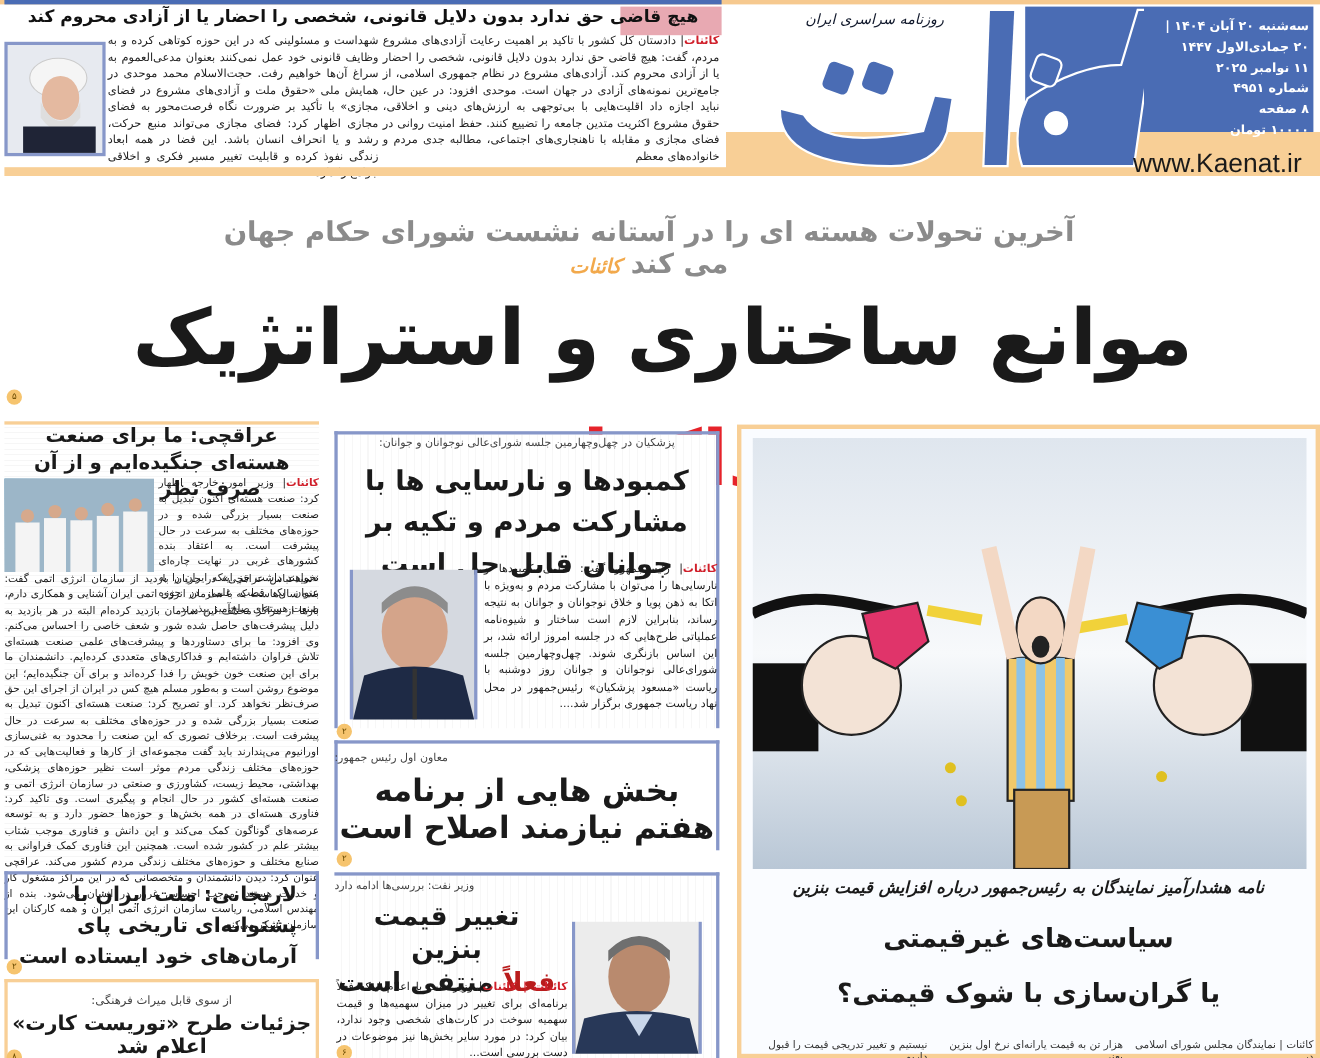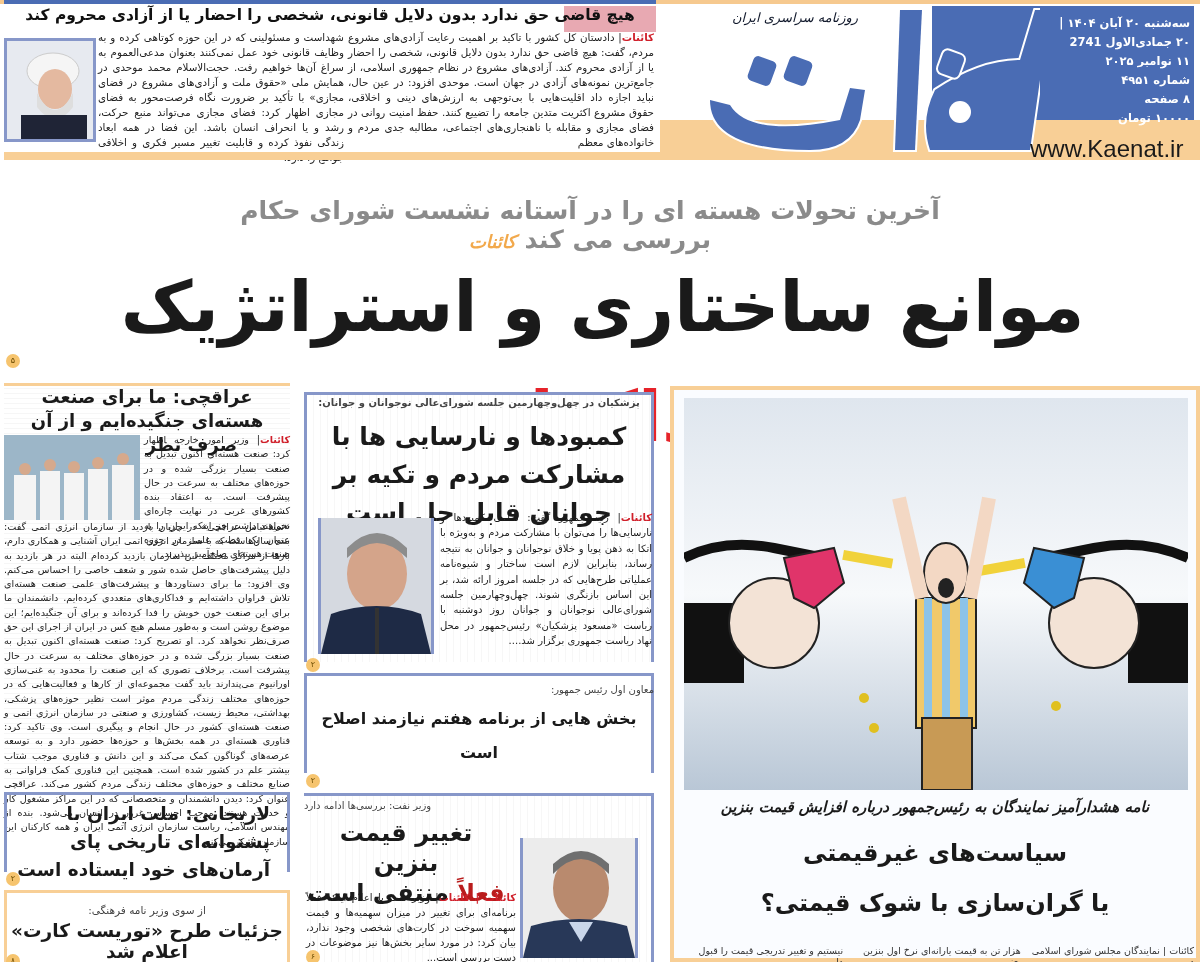--- a/index.html
+++ b/index.html
@@ -42,28 +42,28 @@
     .txt-left-b { left: 4px; top: 520px; width: 286px; font-size: 9.6px; line-height: 14.3px; text-align: justify; }
 
     .box-lar { left: 4px; top: 792px; width: 286px; height: 80px; border-top: 3px solid #8797c9; border-left: 3px solid #8797c9; border-right: 3px solid #8797c9; }
     .h-lar { left: 4px; top: 800px; width: 266px; text-align: right; font-weight: bold; font-size: 18.5px; line-height: 28px; }
     .box-tour { left: 4px; top: 890px; width: 286px; height: 72px; border-top: 3px solid #f8cf96; border-left: 3px solid #f8cf96; border-right: 3px solid #f8cf96; }
     .kicker-tour { left: 4px; top: 904px; width: 286px; text-align: center; font-size: 10.5px; color: #444; }
     .h-tour { left: 4px; top: 920px; width: 286px; text-align: center; font-weight: bold; font-size: 18.5px; }
 
     
     .box-pez { left: 304px; top: 392px; width: 350px; height: 270px; border-top: 3px solid #8797c9; border-left: 3px solid #8797c9; border-right: 3px solid #8797c9; background: repeating-linear-gradient(90deg, #fff 0 6px, #f7f7f7 6px 7px); }
-    .kicker-pez { left: 304px; top: 397px; width: 350px; text-align: center; font-size: 10px; color: #444; font-weight: bold; }
+    .kicker-pez { left: 304px; top: 397px; width: 350px; text-align: center; font-size: 10px; color: #444; }
     .h-pez { left: 304px; top: 418px; width: 350px; text-align: center; font-weight: bold; font-size: 25px; line-height: 38px; }
     .photo-pez { left: 318px; top: 518px; width: 116px; height: 136px; background: linear-gradient(#d7dbe2, #a6adb8 50%, #2b3a55 70%, #1f2c47); border-left: 3px solid #8797c9; border-right: 3px solid #8797c9; }
     .txt-pez { left: 440px; top: 510px; width: 212px; font-size: 10px; line-height: 15.4px; text-align: justify; }
 
     .box-hef { left: 304px; top: 673px; width: 350px; height: 100px; border-top: 3px solid #8797c9; border-left: 3px solid #8797c9; border-right: 3px solid #8797c9; }
-    .kicker-hef { left: 304px; top: 684px; width: 350px; text-align: right; font-size: 10px; color: #444; }
-    .h-hef { left: 304px; top: 702px; width: 350px; text-align: center; font-weight: bold; font-size: 16px; line-height: 34px; }
+    .kicker-hef { left: 304px; top: 684px; width: 350px; text-align: left; font-size: 10px; color: #444; }
+    .h-hef { left: 304px; top: 702px; width: 350px; text-align: center; font-weight: bold; font-size: 28px; line-height: 34px; }
 
     .box-oil { left: 304px; top: 793px; width: 350px; height: 169px; border-top: 3px solid #8797c9; border-right: 3px solid #8797c9; background: repeating-linear-gradient(90deg, #fff 0 6px, #f7f7f7 6px 7px); }
     .kicker-oil { left: 304px; top: 800px; width: 240px; text-align: left; font-size: 10px; color: #444; }
     .h-oil { left: 306px; top: 818px; width: 200px; text-align: center; font-weight: bold; font-size: 24px; line-height: 30px; }
     .h-oil .red { color: #b91c1c; }
     .photo-oil { left: 520px; top: 838px; width: 118px; height: 120px; background: linear-gradient(#f0f0f0, #cfcfcf 40%, #8b7a6d 55%, #2c3a55 80%); border-left: 3px solid #8797c9; border-right: 3px solid #8797c9; }
     .txt-oil { left: 306px; top: 890px; width: 210px; font-size: 10px; line-height: 15px; text-align: justify; }
 
     
     .box-right { left: 670px; top: 386px; width: 530px; height: 576px; border: 4px solid #f8cf96; background: #fafcff; }
@@ -108,30 +108,30 @@
       <path d="M245 90 Q290 60 330 60 L345 10 L360 10 L340 150 L240 150 Q230 120 245 90Z"></path>
       <circle cx="270" cy="112" r="11" fill="#ffffff" stroke="none"></circle>
       <rect x="250" y="52" width="22" height="24" rx="5" transform="rotate(20 261 64)"></rect>
     </g>
   </svg>
 </div>
 <div class="abs mast-tagline">روزنامه سراسری ایران</div>
 
 <div class="abs mast-info">
   <div>سه‌شنبه ۲۰ آبان ۱۴۰۴ |</div>
-  <div>۲۰ جمادی‌الاول 2741</div>
+  <div>۲۰ جمادی‌الاول ۱۴۴۷</div>
   <div>۱۱ نوامبر ۲۰۲۵</div>
   <div>شماره ۴۹۵۱</div>
   <div>۸ صفحه</div>
   <div>۱۰۰۰۰ تومان</div>
 </div>
 <div class="abs mast-url">www.Kaenat.ir</div>
 
 <div class="abs subhead">
-  <span>آخرین تحولات هسته ای را در آستانه نشست شورای حکام بررسی می کند</span>
+  <span>آخرین تحولات هسته ای را در آستانه نشست شورای حکام جهان می کند</span>
   <span class="brand">کائنات</span>
 </div>
 <div class="abs mainhead">
   <span>موانع ساختاری و استراتژیک</span>
   <span class="red">مذاکرات</span>
 </div>
 <div class="abs pagenum" style="left:6px; top:354px;">۵</div>
 
 <div class="abs col-left"></div>
 <div class="abs h-left">عراقچی: ما برای صنعت هسته‌ای جنگیده‌ایم و از آن صرف نظر نمی کنیم</div>
@@ -155,21 +155,21 @@
   </svg>
 </div>
 <div class="abs txt-left-a"><span class="kicker">کائنات</span>| <span>وزیر امور خارجه اظهار کرد: صنعت هسته‌ای اکنون تبدیل به صنعت بسیار بزرگی شده و در حوزه‌های مختلف به سرعت در حال پیشرفت است. به اعتقاد بنده کشورهای غربی در نهایت چاره‌ای نخواهند داشت جز اینکه ایران را به عنوان یک قطب علمی در حوزه صنعت هسته‌ای صلح‌آمیز بپذیرند.</span></div>
 <div class="abs txt-left-b">«سیدعباس عراقچی» در جریان بازدید از سازمان انرژی اتمی گفت: بنده سال‌هاست که با سازمان انرژی اتمی ایران آشنایی و همکاری دارم، بارها از مراکز مختلف این سازمان بازدید کرده‌ام البته در هر بازدید به دلیل پیشرفت‌های حاصل شده شور و شعف خاصی را احساس می‌کنم. وی افزود: ما برای دستاوردها و پیشرفت‌های علمی صنعت هسته‌ای تلاش فراوان داشته‌ایم و فداکاری‌های متعددی کرده‌ایم. دانشمندان ما برای این صنعت خون خویش را فدا کرده‌اند و برای آن جنگیده‌ایم؛ این موضوع روشن است و به‌طور مسلم هیچ کس در ایران از اجرای این حق صرف‌نظر نخواهد کرد. او تصریح کرد: صنعت هسته‌ای اکنون تبدیل به صنعت بسیار بزرگی شده و در حوزه‌های مختلف به سرعت در حال پیشرفت است. برخلاف تصوری که این صنعت را محدود به غنی‌سازی اورانیوم می‌پندارند باید گفت مجموعه‌ای از کارها و فعالیت‌هایی که در حوزه‌های مختلف زندگی مردم موثر است نظیر حوزه‌های پزشکی، بهداشتی، محیط زیست، کشاورزی و صنعتی در سازمان انرژی اتمی و صنعت هسته‌ای کشور در حال انجام و پیگیری است. وی تاکید کرد: فناوری هسته‌ای در همه بخش‌ها و حوزه‌ها حضور دارد و به توسعه عرصه‌های گوناگون کمک می‌کند و این دانش و فناوری موجب شتاب بیشتر علم در کشور شده است. همچنین این فناوری کمک فراوانی به صنایع مختلف و حوزه‌های مختلف زندگی مردم کشور می‌کند. عراقچی عنوان کرد: دیدن دانشمندان و متخصصانی که در این مراکز مشغول کار و خدمت هستند، موجب احساس غرور در انسان می‌شود. بنده از مهندس اسلامی، ریاست سازمان انرژی اتمی ایران و همه کارکنان این سازمان تشکر می‌کنم.</div>
 
 <div class="abs box-lar"></div>
 <div class="abs h-lar">لاریجانی: ملت ایران با پشتوانه‌ای تاریخی پای آرمان‌های خود ایستاده است</div>
 <div class="abs pagenum" style="left:6px; top:872px;">۲</div>
 
 <div class="abs box-tour"></div>
-<div class="abs kicker-tour">از سوی وزیر نامه فرهنگی:</div>
+<div class="abs kicker-tour">از سوی قابل میراث فرهنگی:</div>
 <div class="abs h-tour">جزئیات طرح «توریست کارت» اعلام شد</div>
 <div class="abs pagenum" style="left:6px; top:954px;">۸</div>
 
 <div class="abs box-pez"></div>
 <div class="abs kicker-pez">پزشکیان در چهل‌وچهارمین جلسه شورای‌عالی نوجوانان و جوانان:</div>
 <div class="abs h-pez">کمبودها و نارسایی ها با مشارکت مردم و تکیه بر جوانان قابل حل است</div>
 <div class="abs photo-pez">
   <svg width="110" height="136" viewBox="0 0 110 136">
     <rect width="110" height="136" fill="#d5d9e0"></rect>
     <ellipse cx="56" cy="56" rx="30" ry="36" fill="#d4a48a"></ellipse>

